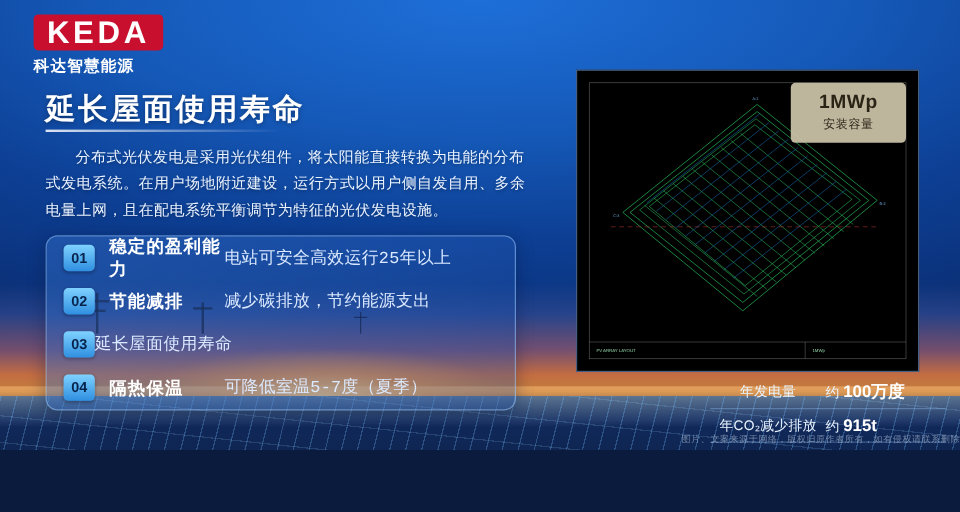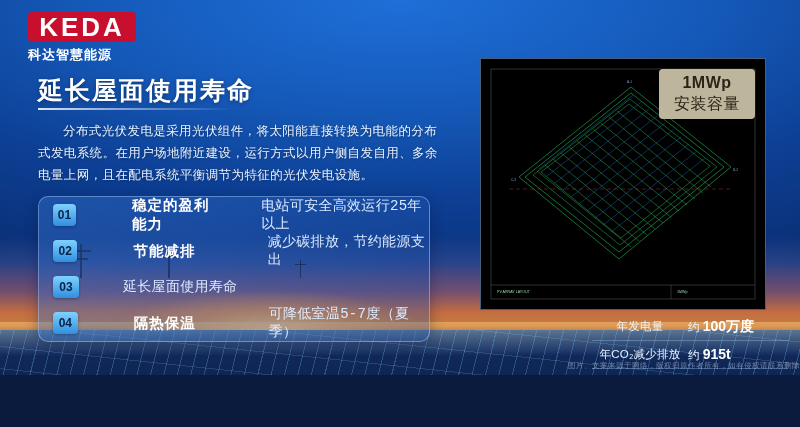--- a/index.html
+++ b/index.html
@@ -87,21 +87,21 @@
 
   
   .features{
     position:absolute;left:38px;top:196px;width:390px;height:144px;
     background:linear-gradient(135deg, rgba(56,120,214,0.42), rgba(30,80,170,0.30));
     border:1px solid rgba(170,210,255,0.45);
     border-radius:10px;
     box-shadow:0 3px 14px rgba(0,20,60,0.35);
   }
   .feat-row{
-    display:flex;align-items:center;height:36px;padding-left:14px;gap:44px;
+    display:flex;align-items:center;height:36px;padding-left:14px;
   }
   .feat-num{
     width:26px;height:22px;border-radius:4px;
     background:linear-gradient(to bottom,#7fd2ff,#2f8fe0);
     color:#06234b;font-size:12px;font-weight:bold;
     display:flex;align-items:center;justify-content:center;
     box-shadow:0 1px 3px rgba(0,0,0,.3);
   }
   .feat-title{
     color:#ffffff;font-size:14.5px;font-weight:bold;letter-spacing:1px;
@@ -118,21 +118,21 @@
     overflow:hidden;
   }
   .cad svg{display:block;}
   .badge{
     position:absolute;right:10px;top:10px;width:96px;height:50px;
     background:rgba(206,196,170,0.92);border-radius:4px;
     display:flex;flex-direction:column;align-items:center;justify-content:center;
     color:#2a2416;
   }
   .badge .b1{font-size:16px;font-weight:bold;letter-spacing:.5px;}
-  .badge .b2{font-size:16px;margin-top:2px;letter-spacing:.5px;}
+  .badge .b2{font-size:10px;margin-top:2px;letter-spacing:.5px;}
 
   
   .stats{
     position:absolute;left:592px;top:313px;width:196px;text-align:center;
   }
   .stat-row{
     display:flex;align-items:center;height:27px;
     border-bottom:1px solid rgba(150,200,255,.35);
     color:#ffffff;
   }

